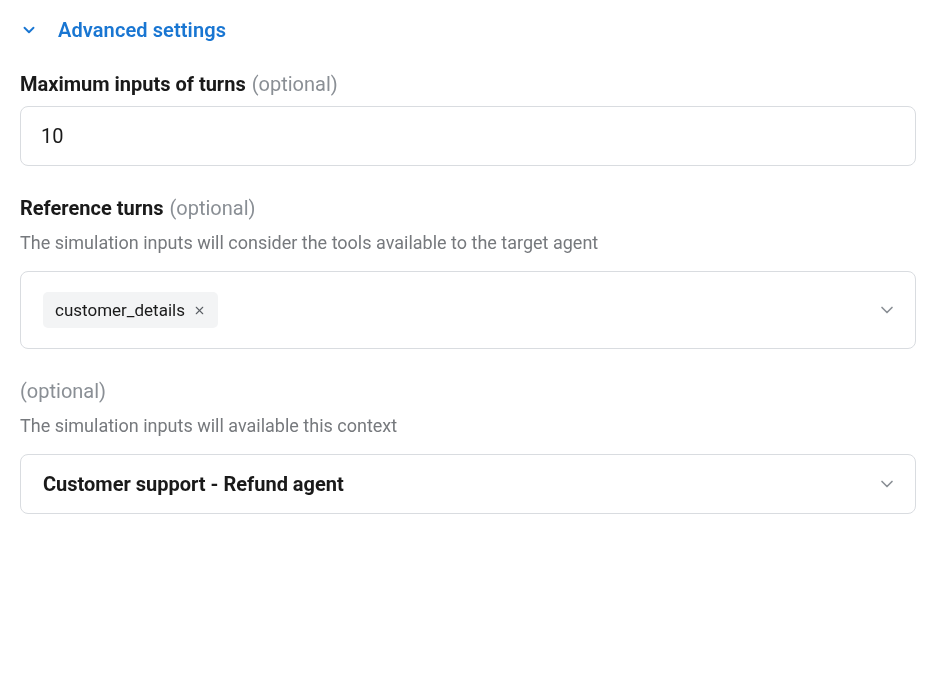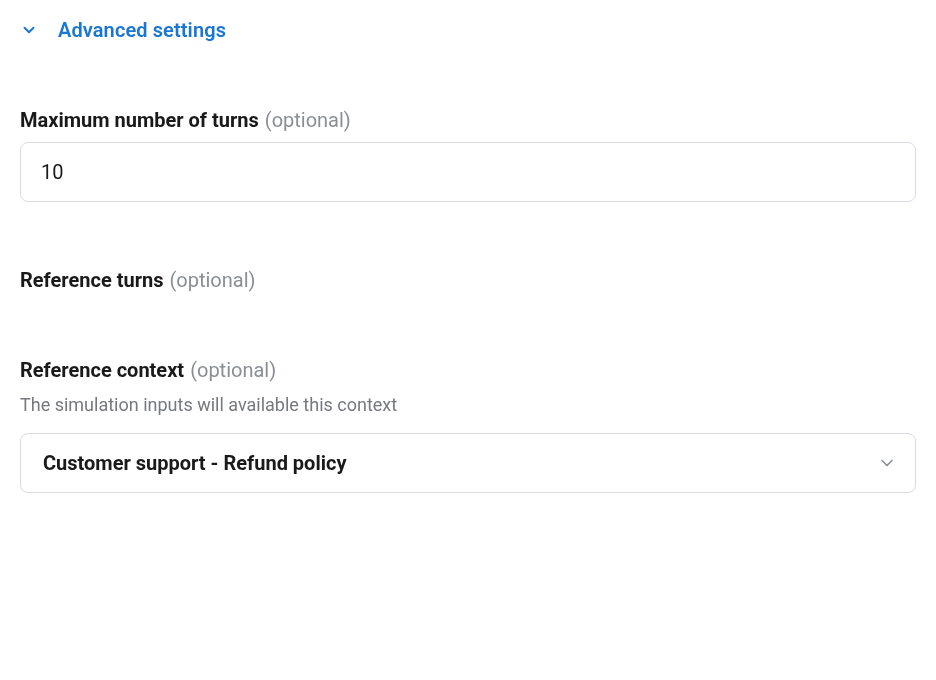--- a/index.html
+++ b/index.html
@@ -42,21 +42,20 @@
     }
     .label {
       font-size: 20px;
       font-weight: 700;
       color: #1a1a1a;
     }
     .optional {
       font-size: 20px;
       font-weight: 400;
       color: #8a8f95;
-      margin-top: 36px;
     }
     .helper {
       font-size: 18px;
       color: #76797d;
       margin-bottom: 16px;
       line-height: 1.4;
     }
     .input-box {
       width: 100%;
       height: 60px;
@@ -134,40 +133,56 @@
   <span class="chev-down">
     <svg width="18" height="18" viewBox="0 0 24 24" fill="none" stroke="currentColor" stroke-width="2.5" stroke-linecap="round" stroke-linejoin="round">
         <polyline points="6 9 12 15 18 9"></polyline>
       </svg>
   </span>
   <span class="header-title">Advanced settings</span>
 </div>
 
 <div class="section">
   <div class="label-row">
-    <span class="label">Maximum number of turns</span>
+    <span class="label">Maximum inputs of turns</span>
     <span class="optional">(optional)</span>
   </div>
   <input class="input-box" type="text" value="10" style="">
 </div>
 
 <div class="section">
   <div class="label-row">
     <span class="label">Reference turns</span>
     <span class="optional">(optional)</span>
   </div>
+  <div class="helper">The simulation inputs will consider the tools available to the target agent</div>
+  <div class="tag-container">
+    <span class="tag">
+      <span>customer_details</span>
+      <span class="tag-remove">
+        <svg width="13" height="13" viewBox="0 0 24 24" fill="none" stroke="currentColor" stroke-width="2" stroke-linecap="round">
+            <line x1="18" y1="6" x2="6" y2="18"></line>
+            <line x1="6" y1="6" x2="18" y2="18"></line>
+          </svg>
+      </span>
+    </span>
+    <span class="chev-trigger">
+      <svg width="20" height="20" viewBox="0 0 24 24" fill="none" stroke="currentColor" stroke-width="2" stroke-linecap="round" stroke-linejoin="round">
+          <polyline points="6 9 12 15 18 9"></polyline>
+        </svg>
+    </span>
+  </div>
 </div>
 
 <div class="section">
   <div class="label-row">
-    <span class="label">Reference context</span>
     <span class="optional">(optional)</span>
   </div>
   <div class="helper">The simulation inputs will available this context</div>
   <div class="select-box">
-    <span>Customer support - Refund policy</span>
+    <span>Customer support - Refund agent</span>
     <span class="chev-trigger">
       <svg width="20" height="20" viewBox="0 0 24 24" fill="none" stroke="currentColor" stroke-width="2" stroke-linecap="round" stroke-linejoin="round">
           <polyline points="6 9 12 15 18 9"></polyline>
         </svg>
     </span>
   </div>
 </div>
 
 </body></html>

